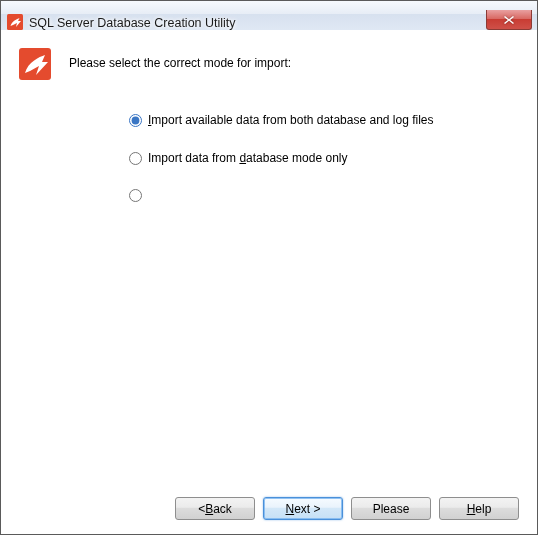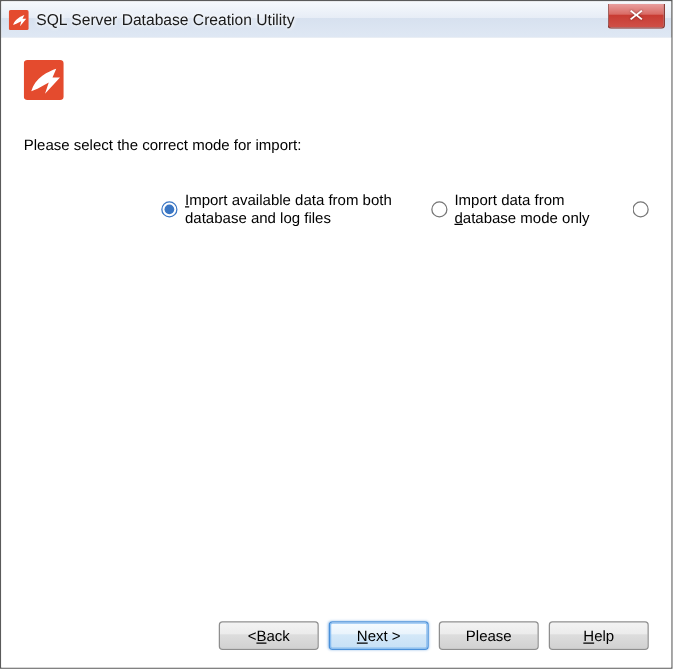--- a/index.html
+++ b/index.html
@@ -13,21 +13,21 @@
     height: 535px;
     overflow: hidden;
     border: 1px solid #5a5a5a;
   }
   
   .titlebar {
     height: 30px;
     background: linear-gradient(to bottom, #f6f9fd 0%, #e7edf6 45%, #d7e1ef 46%, #dfe8f4 100%);
     border-bottom: 1px solid #b8c6d9;
     display: flex;
-    align-items: center;
+    align-items: flex-end;
     padding: 0 0 0 6px;
     position: relative;
   }
   .titlebar .app-icon {
     width: 16px;
     height: 16px;
     margin-right: 6px;
     flex: 0 0 auto;
   }
   .titlebar .title-text {
@@ -62,33 +62,33 @@
     background: #fff;
     padding: 18px 18px 14px 18px;
     display: flex;
     flex-direction: column;
   }
   .header-row {
     display: flex;
     align-items: flex-start;
     gap: 18px;
     margin-bottom: 24px;
-    flex-direction: column;
   }
   .app-logo {
     flex: 0 0 auto;
   }
   .instruction {
     color: #000;
     margin-top: 8px;
     font-size: 12px;
   }
   .options {
     margin-left: 110px;
     display: flex;
+    flex-direction: column;
     gap: 24px;
     margin-top: 6px;
   }
   .radio-row {
     display: flex;
     align-items: center;
     gap: 6px;
     cursor: default;
   }
   .radio-row input[type=radio] {

